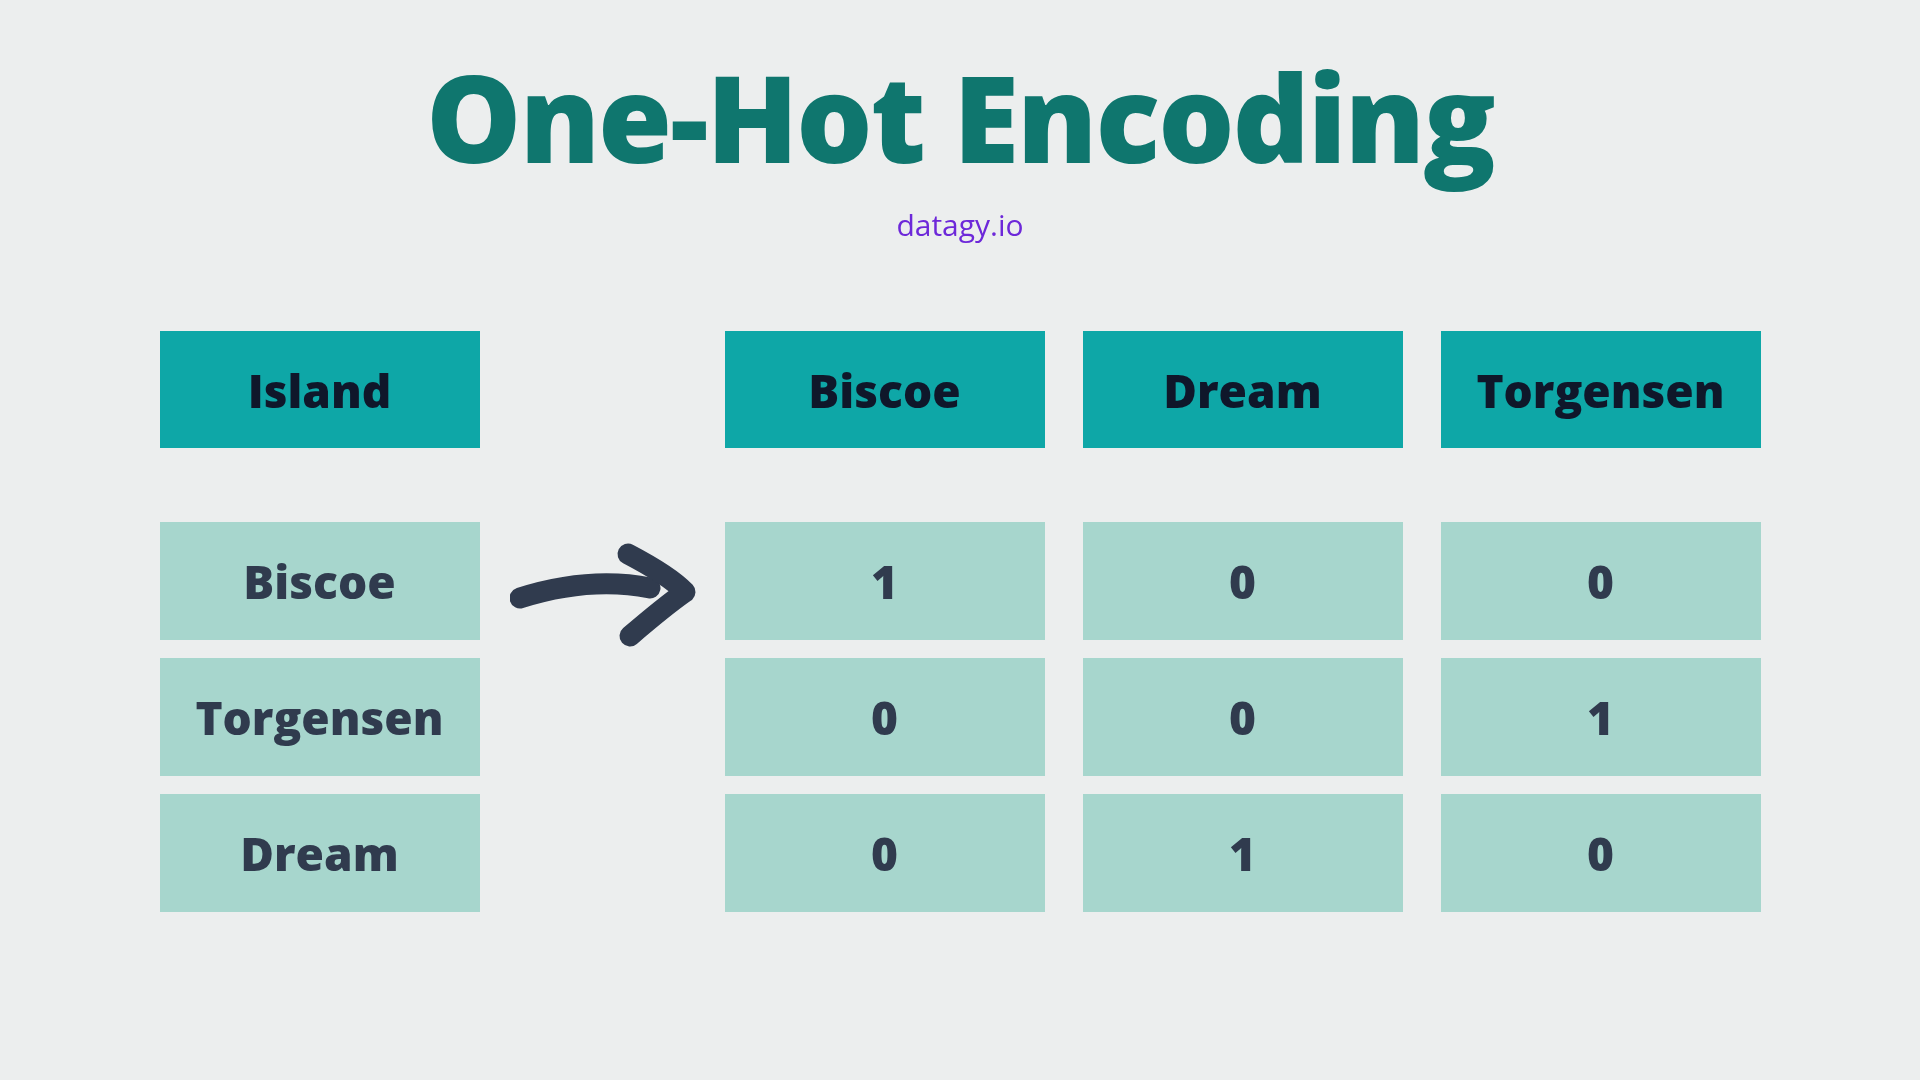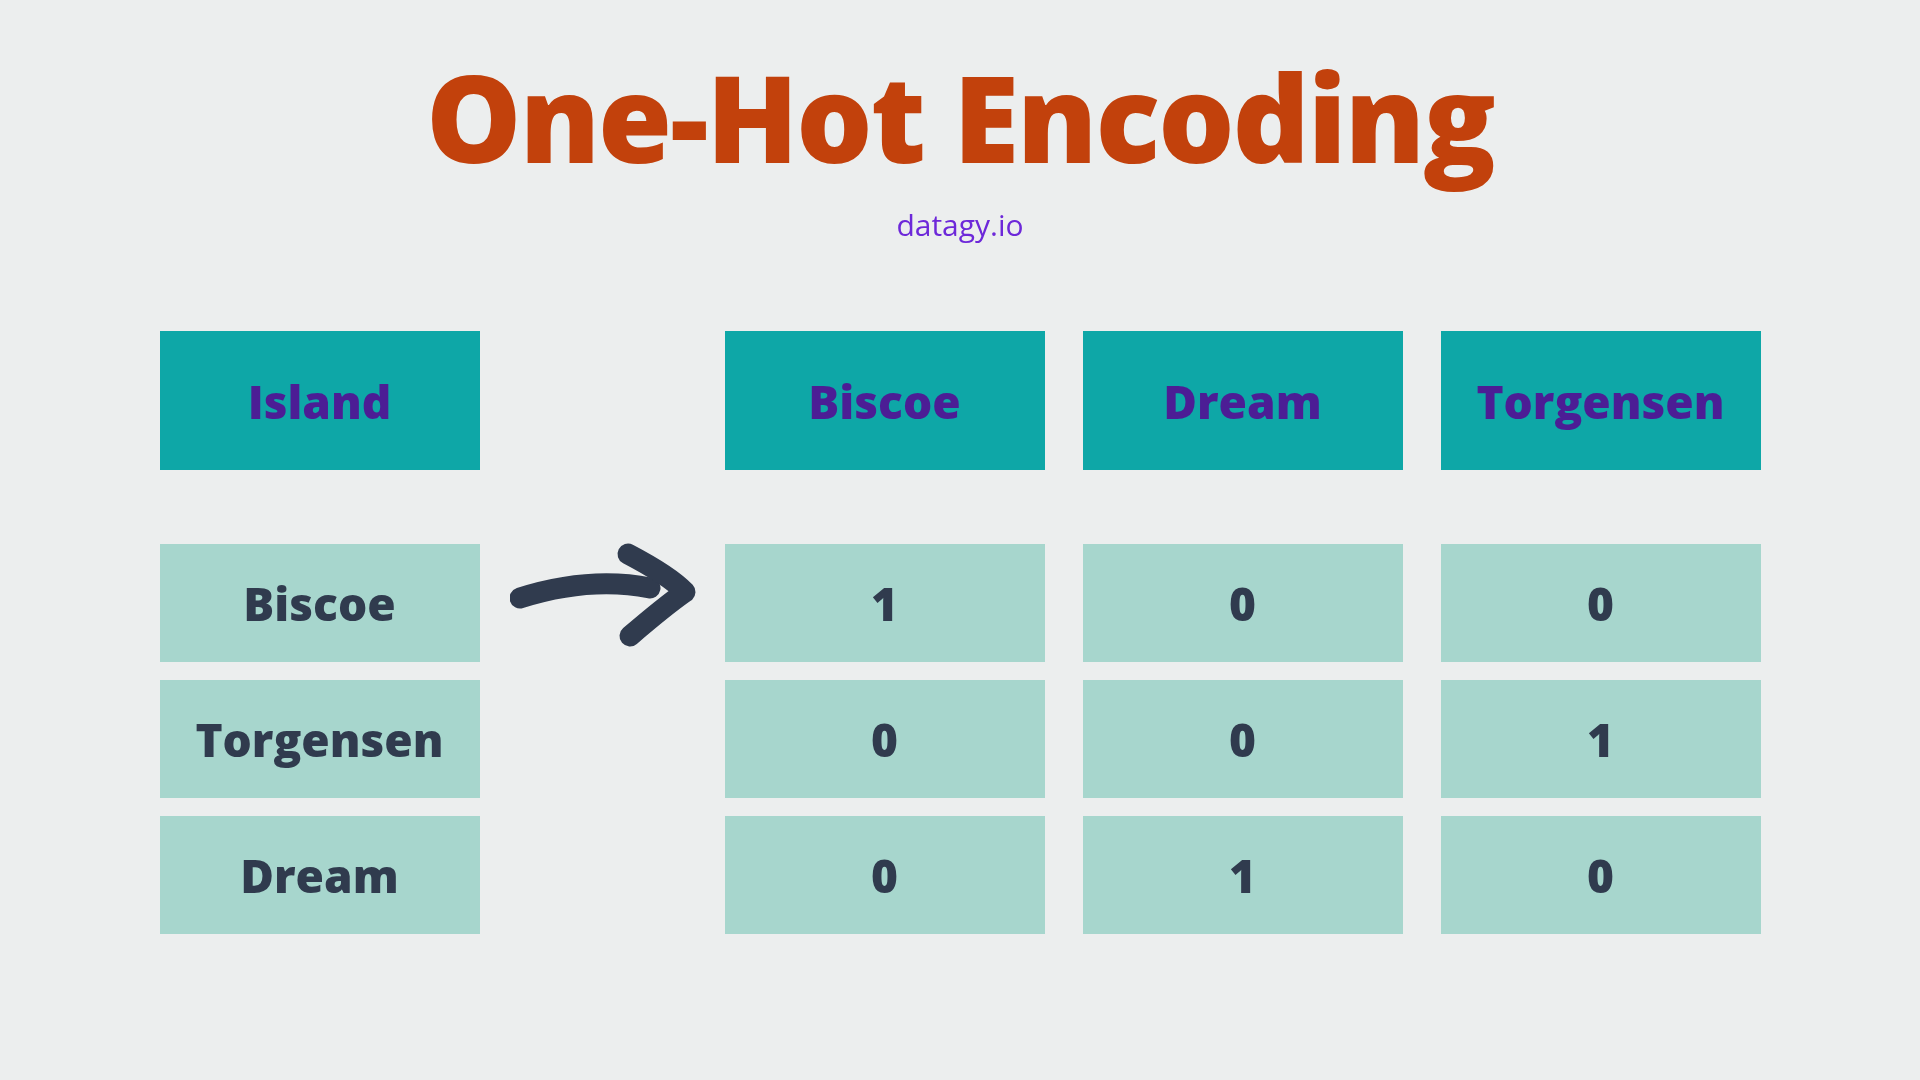--- a/index.html
+++ b/index.html
@@ -9,21 +9,21 @@
       width: 1920px; 
       height: 1080px;
       display: flex;
       flex-direction: column;
       align-items: center;
     }
 
     .title {
       font-size: 120px;
       font-weight: 900;
-      color: #c2410c;
+      color: #0f766e;
       margin-top: 35px;
       letter-spacing: -2px;
     }
     .subtitle {
       font-size: 30px;
       color: #6d28d9;
       margin-top: 6px;
     }
 
     .stage {
@@ -32,24 +32,24 @@
       display: flex;
       align-items: flex-start;
     }
 
     .col-left, .col-right { display: flex; flex-direction: column; }
     .col-right { margin-left: 245px; flex-direction: column; }
     .rgrid { display: grid; grid-template-columns: repeat(3, 320px); column-gap: 38px; }
 
     .hdr {
       background: #0ea7a7;
-      color: #4c1d95;
+      color: #0f172a;
       font-weight: 800;
       font-size: 46px;
-      height: 139px;
+      height: 117px;
       display: flex; align-items: center; justify-content: center;
     }
     .col-left .hdr { width: 320px; }
     .gap { height: 74px; }
 
     .cell {
       background: #a7d6cd;
       color: #303b4e;
       font-weight: 800;
       font-size: 46px;

